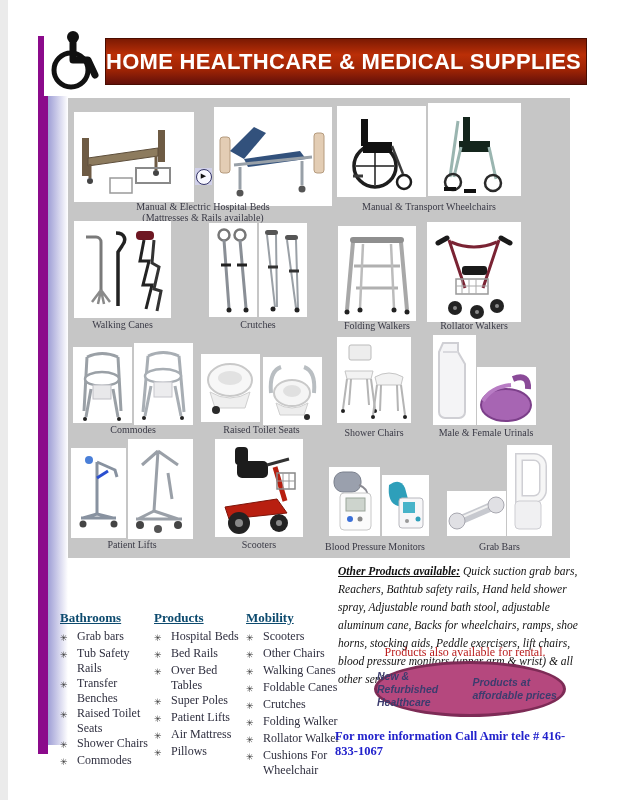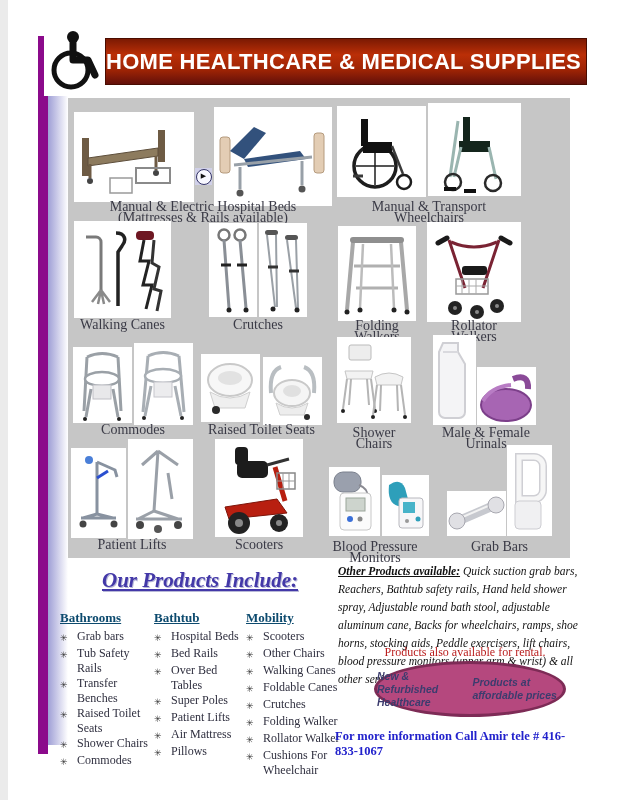--- a/index.html
+++ b/index.html
@@ -17,21 +17,21 @@
           border:1px solid #4a0c00;display:flex;align-items:center;justify-content:flex-start;}
   #banner span{color:#fff;font-family:"Liberation Sans",sans-serif;font-weight:bold;
                font-size:22px;white-space:nowrap;letter-spacing:.3px;}
   #tagline{left:132px;top:70px;width:290px;text-align:center;
            font-style:italic;font-weight:bold;font-size:17px;color:#2222dd;
            text-shadow:1.2px 1.2px 0 #cc2200;}
   
   #panel{left:68px;top:98px;width:502px;height:460px;background:#c6c6c6;}
   .box{position:absolute;background:#ffffff;}
   .box svg{display:block;width:100%;height:100%;}
-  .cap{position:absolute;font-size:14px;color:#3a3a46;text-align:center;line-height:11px;}
+  .cap{position:absolute;font-size:10px;color:#3a3a46;text-align:center;line-height:11px;}
   #play-btn{left:195px;top:168px;width:17px;height:17px;background:#d0d0e8;
             display:flex;align-items:center;justify-content:center;}
   #play-btn b{width:14px;height:14px;border:1.5px solid #333366;border-radius:50%;
               background:#f8f8ff;color:#111;font-size:7px;line-height:13px;text-align:center;
               font-family:"DejaVu Sans",sans-serif;}
   
   #products-heading{left:90px;top:568px;width:220px;text-align:center;
       font-size:21px;font-weight:bold;font-style:italic;color:#4338a8;
       text-decoration:underline;text-shadow:1px 1px 0 #b8b8d8;}
   #other-products{left:338px;top:562px;width:246px;font-size:11.5px;line-height:18px;
@@ -332,21 +332,20 @@
       <path d="M12,12 h15 a9,9 0 0 1 9,9 v24 a9,9 0 0 1 -9,9 h-15 z" fill="none" stroke="#cfcfd4" stroke-width="8"></path>
       <path d="M12,12 h15 a9,9 0 0 1 9,9 v24 a9,9 0 0 1 -9,9 h-15 z" fill="none" stroke="#f6f6f6" stroke-width="5"></path>
       <rect x="8" y="56" width="26" height="28" rx="4" fill="#f0f0f2" stroke="#cdcdd2"></rect>
     </svg>
   </div>
   <div class="cap" style="left:71px;top:539px;width:122px;">Patient Lifts</div>
   <div class="cap" style="left:215px;top:539px;width:88px;">Scooters</div>
   <div class="cap" style="left:310px;top:541px;width:130px;">Blood Pressure Monitors</div>
   <div class="cap" style="left:447px;top:541px;width:105px;">Grab Bars</div>
 
-  <div class="abs" id="products-heading">Our Products Include:</div>
 
   <div class="abs" id="other-products">
     <b>Other Products available:</b><span> Quick suction grab bars, Reachers, Bathtub safety rails, Hand held shower spray, Adjustable round bath stool, adjustable aluminum cane, Backs for wheelchairs, ramps, shoe horns, stocking aids, Peddle exercisers, lift chairs,  blood pressure monitors (upper arm &amp; wrist) &amp; all other senior items.</span>
   </div>
 
   <div class="col" id="col-bath">
     <h3>Bathrooms</h3>
     <ul>
       <li>
           <span class="bul">✳</span>
@@ -369,21 +368,21 @@
           <span>Shower Chairs</span>
         </li>
       <li>
           <span class="bul">✳</span>
           <span>Commodes</span>
         </li>
     </ul>
   </div>
 
   <div class="col" id="col-bed">
-    <h3>Bathtub</h3>
+    <h3>Products</h3>
     <ul>
       <li>
           <span class="bul">✳</span>
           <span>Hospital Beds</span>
         </li>
       <li>
           <span class="bul">✳</span>
           <span>Bed Rails</span>
         </li>
       <li>

